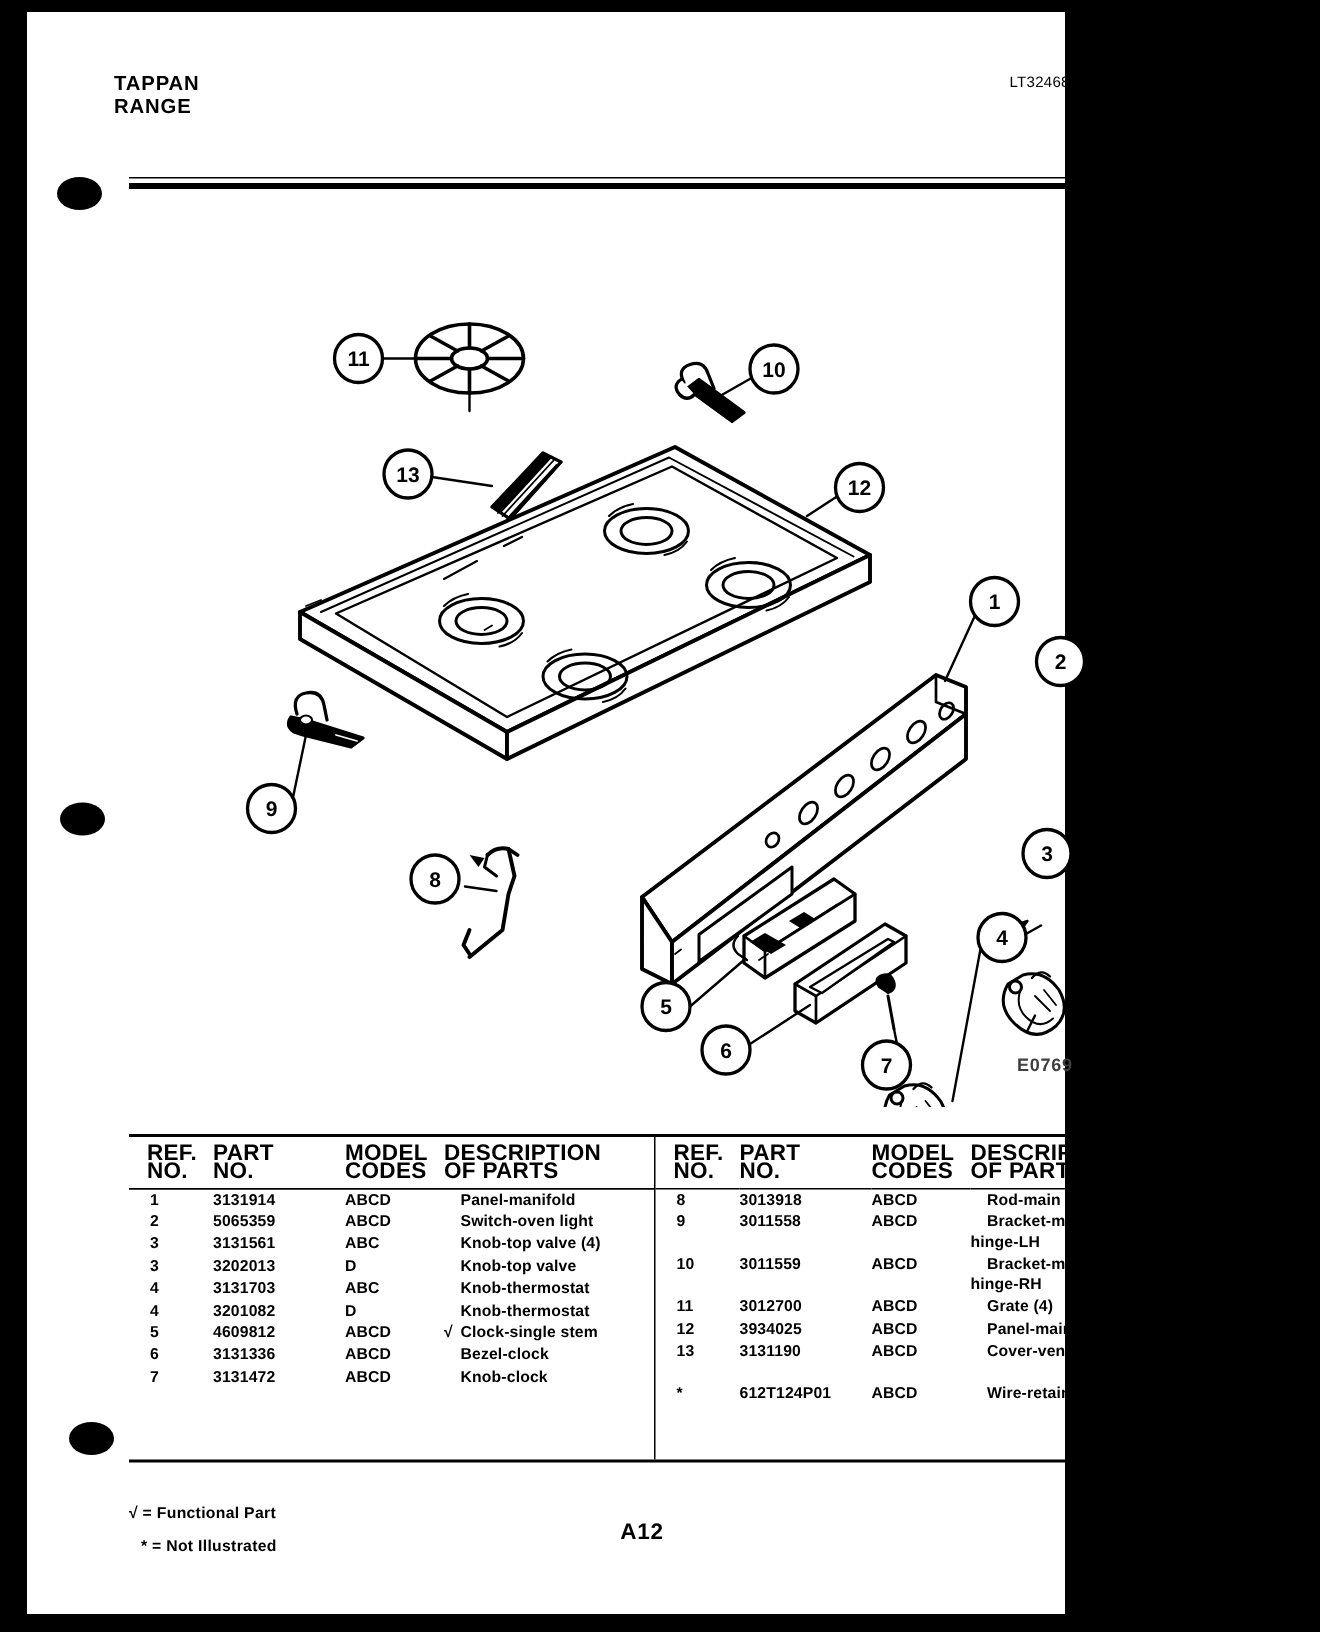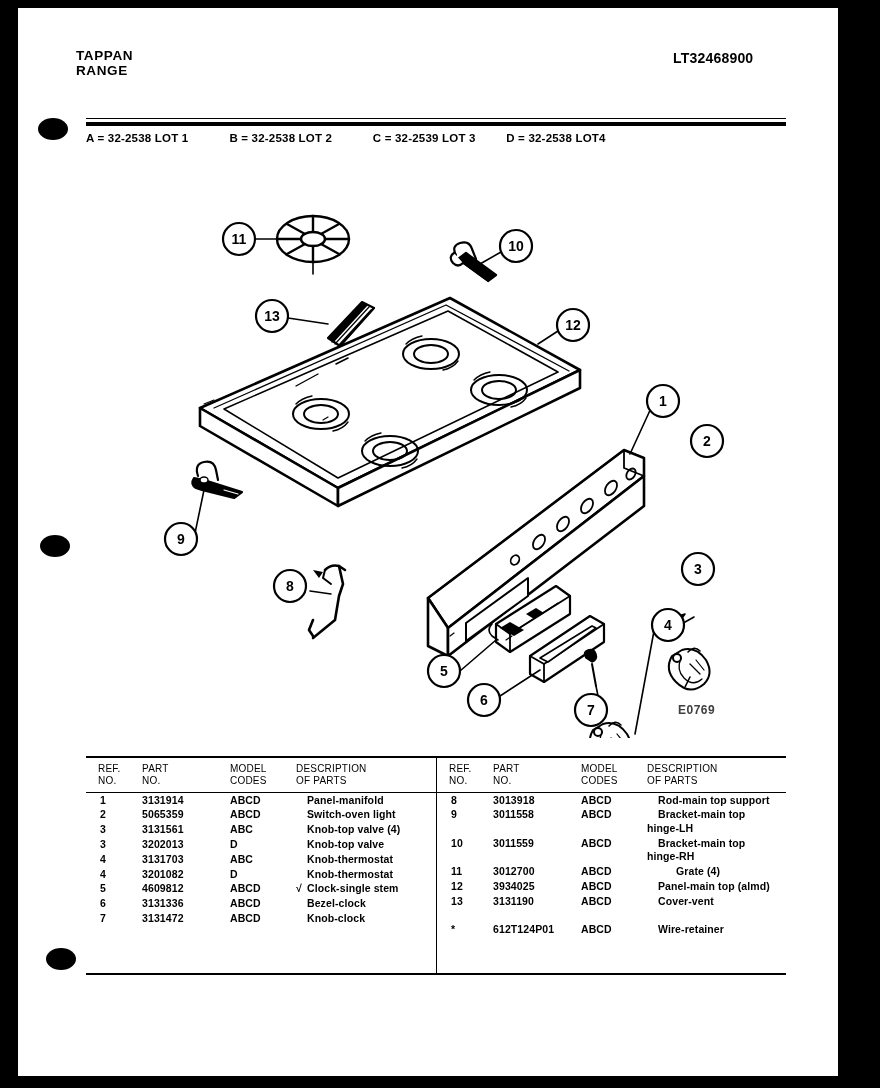--- a/index.html
+++ b/index.html
@@ -10,23 +10,24 @@
   body {
     width: 880px;
     height: 1088px;
     font-family: "Liberation Sans", sans-serif;
     overflow: hidden;
   }
   #page {
     position: absolute;
     left: 18px;
     top: 8px;
-    width: 820px;
+    width: 680px;
     height: 1068px;
     background: #ffffff;
+    padding-left: 12px;
   }
   .punch {
     position: absolute;
     width: 30px;
     height: 22px;
     border-radius: 50%;
     background: #000;
   }
   #punch1 { left: 20px; top: 110px; }
   #punch2 { left: 22px; top: 527px; }
@@ -64,22 +65,22 @@
   #catalog-title {
     margin-left: 7px;
     font-size: 14.5px;
     font-weight: bold;
     letter-spacing: 0.4px;
     color: #000;
   }
   #doc-code {
     position: absolute;
     left: 655px; top: 42px;
-    font-size: 14px;
-    font-weight: bold;
+    font-size: 10px;
+    font-weight: normal;
     letter-spacing: 0.2px;
     color: #000;
   }
 
   
   #rule-thin {
     position: absolute;
     left: 68px; top: 110px;
     width: 700px; height: 1px;
     background: #000;
@@ -139,23 +140,23 @@
     position: relative;
   }
   .tbl-col.right { border-left: 1.5px solid #000; }
   table.parts {
     border-collapse: collapse;
     width: 100%;
     font-size: 10.5px;
     color: #000;
   }
   table.parts thead th {
-    font-weight: normal;
+    font-weight: bold;
     text-align: left;
-    font-size: 10px;
+    font-size: 15px;
     letter-spacing: 0.2px;
     padding: 5px 0 5px 0;
     vertical-align: top;
     line-height: 12px;
     white-space: pre-line;
     border-bottom: 1.5px solid #000;
   }
   table.parts tbody td {
     padding: 0.6px 0;
     font-weight: bold;
@@ -221,26 +222,20 @@
     <div id="brand">
       <div>TAPPAN</div>
       <div>RANGE</div>
     </div>
     <div id="doc-code">LT32468900</div>
   </div>
 
   <div id="rule-thin"></div>
   <div id="rule-thick"></div>
 
-  <div id="lot-row">
-    <span class="lot">A = 32-2538 LOT 1</span>
-    <span class="lot">B = 32-2538 LOT 2</span>
-    <span class="lot">C = 32-2539 LOT 3</span>
-    <span class="lot">D = 32-2538 LOT4</span>
-  </div>
 
   <div id="diagram">
     <svg width="820" height="580" viewBox="0 0 820 580" xmlns="http://www.w3.org/2000/svg">
       <g fill="none" stroke="#000" stroke-width="2.2" stroke-linejoin="round" stroke-linecap="round">
 
         <g>
           <path d="M182 250 L432 140 L562 212 L320 330 Z" fill="#fff" stroke-width="2.6"></path>
           <path d="M182 250 L182 268 L320 348 L320 330 Z" fill="#fff" stroke-width="2.6"></path>
           <path d="M320 330 L320 348 L562 230 L562 212 Z" fill="#fff" stroke-width="2.6"></path>
 
@@ -554,21 +549,21 @@
                 <td class="c-ref">10</td>
                 <td class="c-part">3011559</td>
                 <td class="c-model">ABCD</td>
                 <td class="c-desc"><span class="fn-mark"></span><span style="white-space: pre-line;">Bracket-main top
 hinge-RH</span></td>
               </tr>
               <tr>
                 <td class="c-ref">11</td>
                 <td class="c-part">3012700</td>
                 <td class="c-model">ABCD</td>
-                <td class="c-desc"><span class="fn-mark"></span><span style="white-space: pre-line; margin-left: 18px;">Grate (4)</span></td>
+                <td class="c-desc"><span class="fn-mark"></span><span style="white-space: pre-line;">Grate (4)</span></td>
               </tr>
               <tr>
                 <td class="c-ref">12</td>
                 <td class="c-part">3934025</td>
                 <td class="c-model">ABCD</td>
                 <td class="c-desc"><span class="fn-mark"></span><span style="white-space: pre-line;">Panel-main top (almd)</span></td>
               </tr>
               <tr>
                 <td class="c-ref">13</td>
                 <td class="c-part">3131190</td>
@@ -584,14 +579,20 @@
                 <td class="c-model">ABCD</td>
                 <td class="c-desc"><span class="fn-mark"></span><span style="white-space: pre-line;">Wire-retainer</span></td>
               </tr>
             </tbody>
         </table>
       </div>
 
     </div>
   </div>
 
+  <div id="footer">
+    <div class="legend" id="legend-func">√ = Functional Part</div>
+    <div class="legend" id="legend-notill">* = Not Illustrated</div>
+    <div id="page-num">A12</div>
+    <div id="date-code">1/89</div>
+  </div>
 
 </div>
 
 </body></html>

